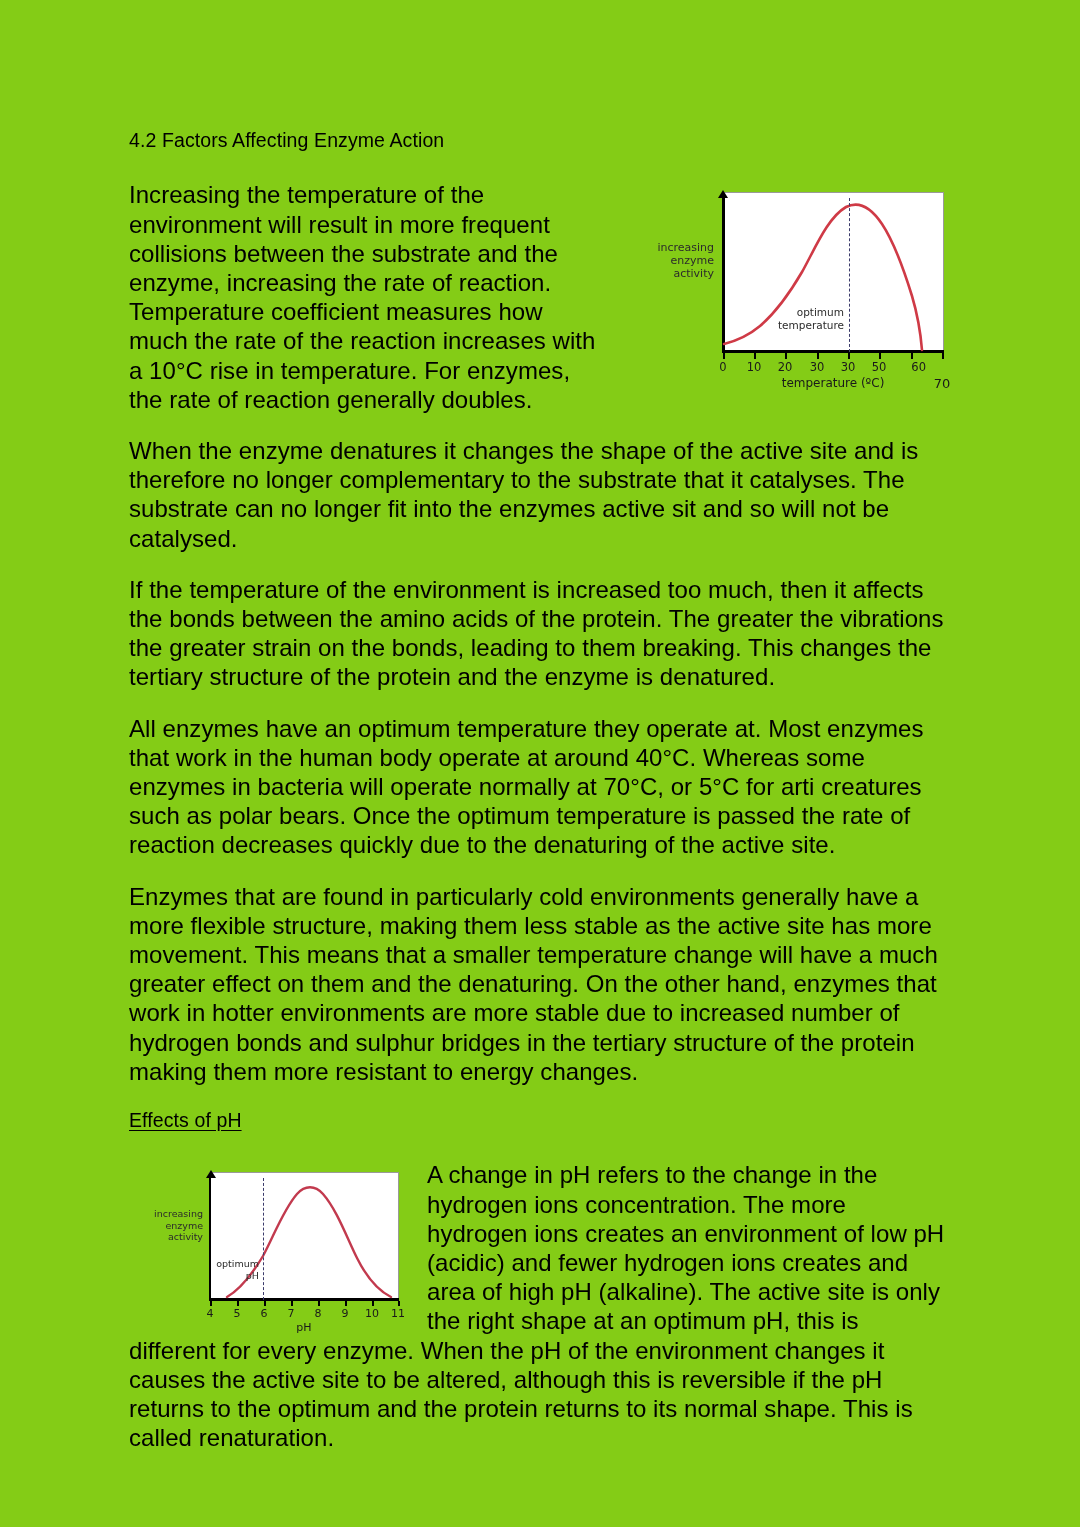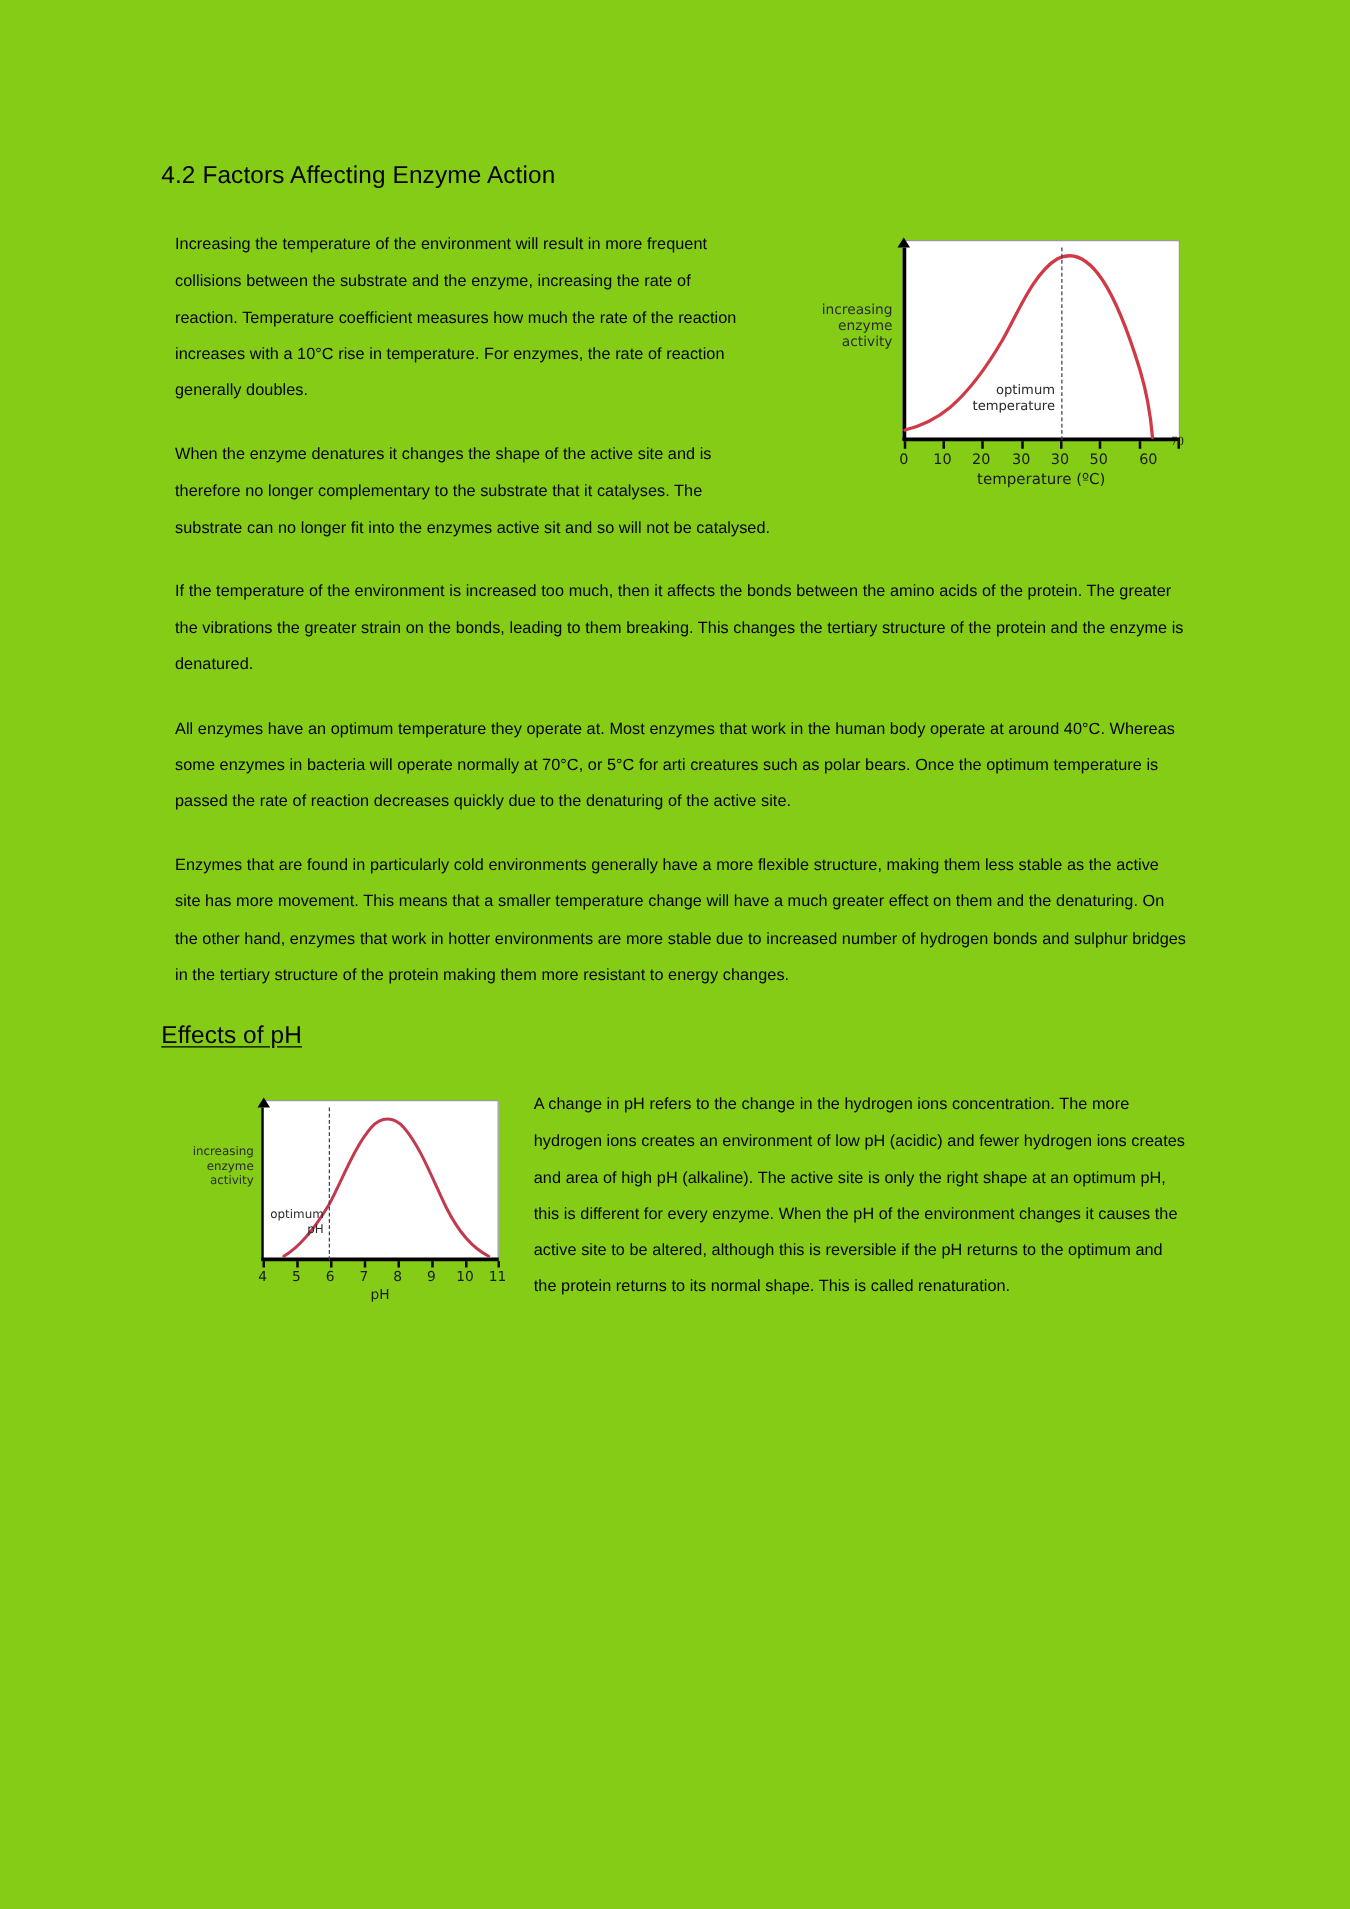--- a/index.html
+++ b/index.html
@@ -40,23 +40,23 @@
     font-weight: normal;
     line-height: 1.30;
     margin: 0 0 27px 0;
     text-decoration: underline;
     text-underline-offset: 3px;
     display: inline-block;
     letter-spacing: 0.1px;
   }
   .head-wrap { margin-bottom: 0; }
   p.body-par {
-    font-size: 13px;
+    font-size: 24px;
     line-height: 29.2px;
-    margin: 0 0 22px 11px;
+    margin: 0 0 22px 0;
     text-align: left;
     letter-spacing: 0.05px;
   }
   p.last { margin-bottom: 0; }
 
   
   .fig-temp {
     float: right;
     width: 325px;
     margin: 4px 0 2px 22px;
@@ -176,21 +176,21 @@
         <div class="tick" style="left:285px; top:169px; height:6px;"></div>
         <div class="tick" style="left:316px; top:169px; height:6px;"></div>
 
         <div class="ticklabel" style="left:82px;  top:176px; width:30px; font-size:11.5px;">0</div>
         <div class="ticklabel" style="left:113px; top:176px; width:30px; font-size:11.5px;">10</div>
         <div class="ticklabel" style="left:144px; top:176px; width:30px; font-size:11.5px;">20</div>
         <div class="ticklabel" style="left:176px; top:176px; width:30px; font-size:11.5px;">30</div>
         <div class="ticklabel" style="left:207px; top:176px; width:30px; font-size:11.5px;">30</div>
         <div class="ticklabel" style="left:238px; top:176px; width:30px; font-size:11.5px;">50</div>
         <div class="ticklabel" style="left:270px; top:176px; width:30px; font-size:11.5px;text-align:right;">60</div>
-        <div class="ticklabel" style="left:301px; top:164px; width:30px; font-size:10px;font-family:Liberation Serif, serif;">70</div>
+        <div class="ticklabel" style="left:301px; top:192px; width:30px; font-size:13px;">70</div>
 
         <div class="axis-caption" style="left:96px; top:192px; width:222px; font-size:12px;">temperature (ºC)</div>
       </div>
     </div>
 
     <p class="body-par">Increasing the temperature of the environment will result in more frequent collisions between the substrate and the enzyme, increasing the rate of reaction. Temperature coefficient measures how much the rate of the reaction increases with a 10°C rise in temperature. For enzymes, the rate of reaction generally doubles.</p>
     <p class="body-par">When the enzyme denatures it changes the shape of the active site and is therefore no longer complementary to the substrate that it catalyses. The substrate can no longer fit into the enzymes active sit and so will not be catalysed.</p>
     <p class="body-par">If the temperature of the environment is increased too much, then it affects the bonds between the amino acids of the protein. The greater the vibrations the greater strain on the bonds, leading to them breaking. This changes the tertiary structure of the protein and the enzyme is denatured.</p>
     <p class="body-par">All enzymes have an optimum temperature they operate at. Most enzymes that work in the human body operate at around 40°C. Whereas some enzymes in bacteria will operate normally at 70°C, or 5°C for arti creatures such as polar bears. Once the optimum temperature is passed the rate of reaction decreases quickly due to the denaturing of the active site.</p>
     <p class="body-par">Enzymes that are found in particularly cold environments generally have a more flexible structure, making them less stable as the active site has more movement. This means that a smaller temperature change will have a much greater effect on them and the denaturing. On the other hand, enzymes that work in hotter environments are more stable due to increased number of hydrogen bonds and sulphur bridges in the tertiary structure of the protein making them more resistant to energy changes.</p>

